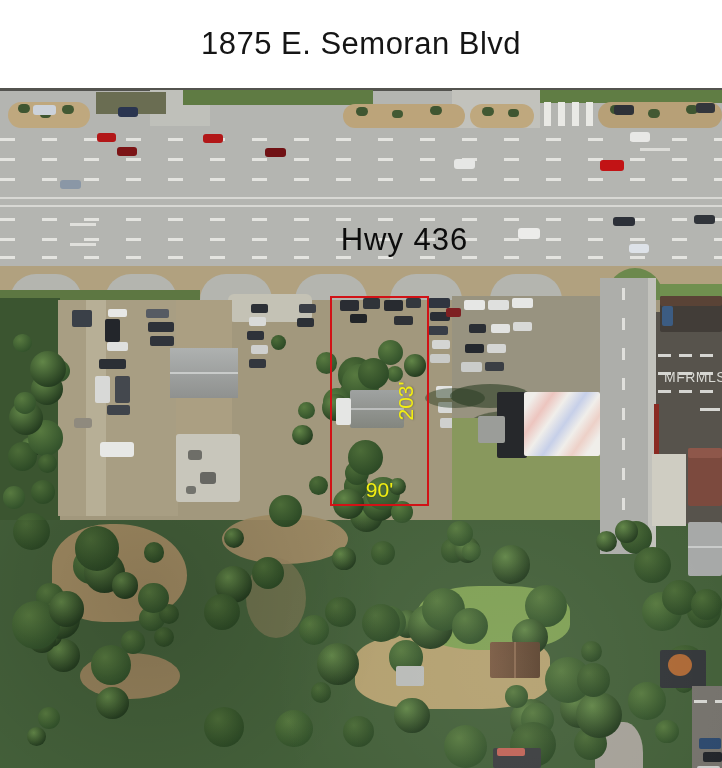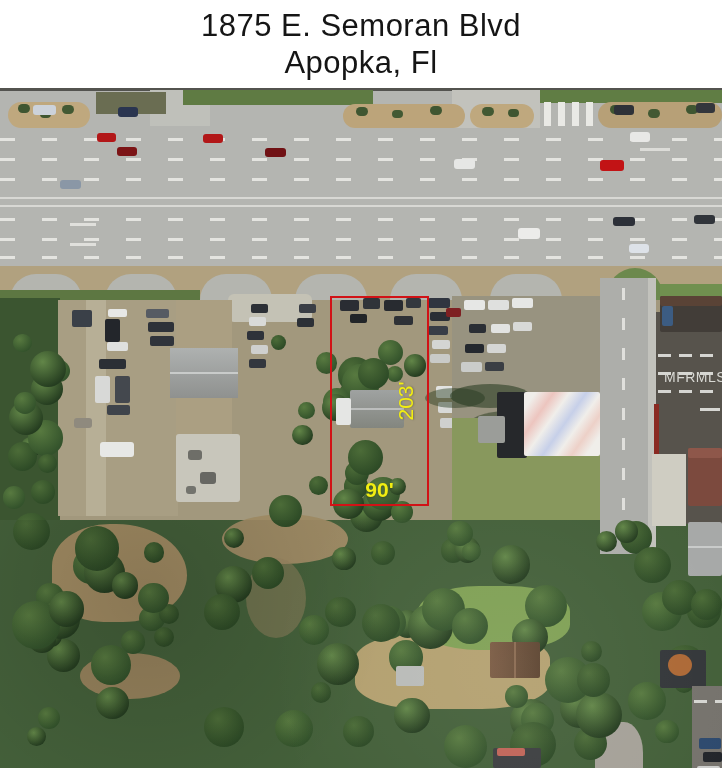--- a/index.html
+++ b/index.html
@@ -10,32 +10,31 @@
   .title-line{font-size:31px;line-height:1.2;color:#151515;letter-spacing:0.5px;white-space:nowrap;}
   .aerial{position:absolute;left:0;top:88px;width:722px;height:680px;overflow:hidden;background:#a79d82;}
   .ph{position:absolute;}
   .hwy-label{position:absolute;left:292px;top:134px;width:225px;text-align:center;
         font-size:31px;color:#0c0c0c;z-index:6;letter-spacing:1px;white-space:nowrap;}
   .parcel{position:absolute;left:330px;top:208px;width:95px;height:206px;
         border:2px solid #d11216;z-index:7;}
   .dim-depth{position:absolute;right:2px;top:50%;transform:translateY(-50%) rotate(-90deg);
         font-size:21px;color:#f2ee12;white-space:nowrap;text-shadow:0 1px 2px rgba(40,40,0,0.35);}
   .dim-width{position:absolute;bottom:2px;left:50%;transform:translateX(-50%);
-        font-size:21px;color:#f2ee12;white-space:nowrap;text-shadow:0 1px 2px rgba(40,40,0,0.35);font-weight:bold;}
+        font-size:21px;color:#f2ee12;white-space:nowrap;text-shadow:0 1px 2px rgba(40,40,0,0.35);}
   .watermark{position:absolute;left:664px;top:281px;font-size:14px;z-index:6;
         color:rgba(216,216,211,0.92);letter-spacing:0.5px;white-space:nowrap;}
 </style>
 </head>
 <body>
 
 <div class="page">
 
   <header class="title-band">
     <div class="title-line" style="color: rgb(21, 21, 21);">1875 E. Semoran Blvd</div>
-    <div class="title-line" style="color: rgb(21, 21, 21);">Apopka, Fl</div>
   </header>
 
   <div class="aerial">
     <div id="layers">
         <div class="ph" style="left: 0px; top: 0px; width: 722px; height: 178px; background: rgb(180, 181, 177);"></div>
         <div class="ph" style="left: 0px; top: 178px; width: 722px; height: 34px; background: rgb(177, 161, 127);"></div>
         <div class="ph" style="left: 0px; top: 210px; width: 722px; height: 222px; background: rgb(162, 152, 125);"></div>
         <div class="ph" style="left: 0px; top: 432px; width: 722px; height: 248px; background: rgb(68, 96, 58);"></div>
         <div class="ph" style="left: 0px; top: 0px; width: 722px; height: 3px; background: rgb(83, 83, 79);"></div>
         <div class="ph" style="left: 150px; top: 2px; width: 60px; height: 36px; background: rgb(191, 192, 186);"></div>
@@ -305,20 +304,21 @@
         <div class="ph" style="left: 660px; top: 562px; width: 46px; height: 38px; background: rgb(52, 55, 58); border-radius: 2px;"></div>
         <div class="ph" style="left: 668px; top: 566px; width: 24px; height: 22px; background: rgb(173, 105, 54); border-radius: 50%;"></div>
         <div class="ph" style="left: 692px; top: 598px; width: 30px; height: 170px; background: rgb(118, 115, 109);"></div>
         <div class="ph" style="left: 694px; top: 612px; width: 28px; height: 3px; background: repeating-linear-gradient(90deg, rgb(214, 214, 210) 0px, rgb(214, 214, 210) 13px, rgba(0, 0, 0, 0) 13px, rgba(0, 0, 0, 0) 21px);"></div>
         <div class="ph" style="left: 699px; top: 650px; width: 22px; height: 11px; background: rgb(46, 74, 110); border-radius: 2px;"></div>
         <div class="ph" style="left: 703px; top: 664px; width: 19px; height: 10px; background: rgb(35, 38, 43); border-radius: 2px;"></div>
         <div class="ph" style="left: 697px; top: 678px; width: 23px; height: 10px; background: rgb(204, 205, 203); border-radius: 2px;"></div>
         <div class="ph" style="left: 0px; top: 432px; width: 722px; height: 248px; background: radial-gradient(circle at 20% 30%, rgba(0, 0, 0, 0.15), rgba(0, 0, 0, 0) 40%), radial-gradient(circle at 70% 60%, rgba(255, 255, 255, 0.06), rgba(0, 0, 0, 0) 45%);"></div>
       </div>
 
+    <div class="hwy-label" style="color: rgb(12, 12, 12);">Hwy 436</div>
 
     <div class="parcel" style="border-color: rgb(209, 18, 22);">
       <span class="dim-depth" style="color: rgb(242, 238, 18);">203'</span>
       <span class="dim-width" style="color: rgb(242, 238, 18);">90'</span>
     </div>
 
     <div class="watermark" style="color: rgb(216, 216, 211);">MFRMLS</div>
   </div>
 </div>
 

